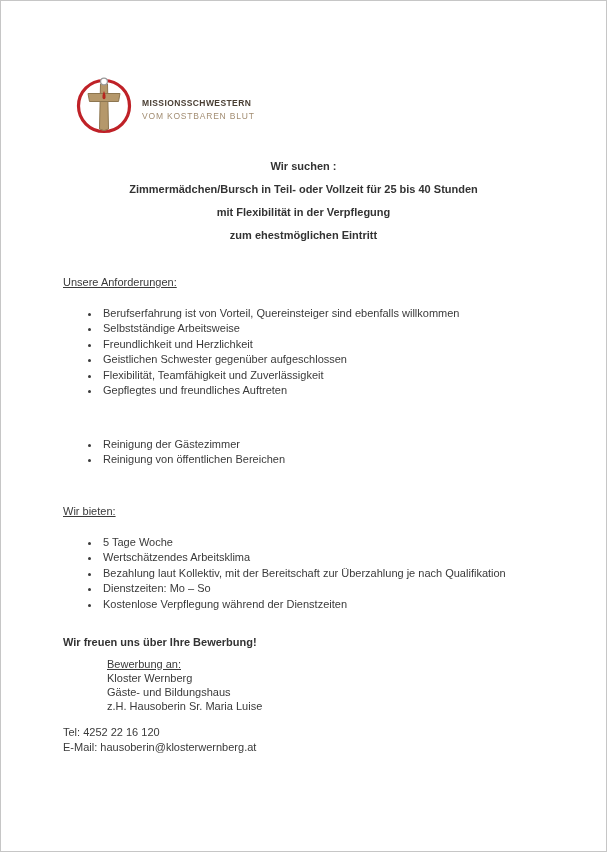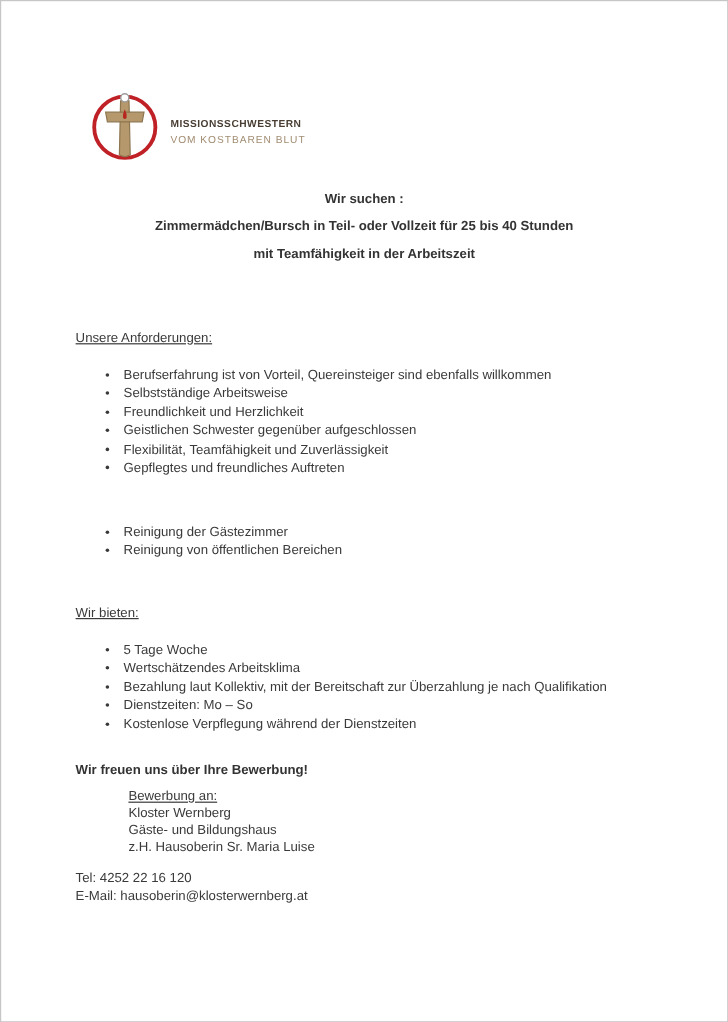--- a/index.html
+++ b/index.html
@@ -117,21 +117,22 @@
     </svg>
     <div class="logo-text">
       <span class="logo-line1">MISSIONSSCHWESTERN</span>
       <span class="logo-line2">VOM KOSTBAREN BLUT</span>
     </div>
   </div>
 
   <div class="header-block">
     <div class="header-line">Wir suchen :</div>
     <div class="header-line">Zimmermädchen/Bursch in Teil- oder Vollzeit für 25 bis 40 Stunden</div>
-    <div class="header-line">mit Teamfähigkeit in der Arbeitszeit</div>
+    <div class="header-line">mit Flexibilität in der Verpflegung</div>
+    <div class="header-line">zum ehestmöglichen Eintritt</div>
   </div>
 
   <div class="content-block sec-anforderungen">
     <div class="section-title">Unsere Anforderungen:</div>
     <ul class="bullets">
       <li>Berufserfahrung ist von Vorteil, Quereinsteiger sind ebenfalls willkommen</li>
       <li>Selbstständige Arbeitsweise</li>
       <li>Freundlichkeit und Herzlichkeit</li>
       <li>Geistlichen Schwester gegenüber aufgeschlossen</li>
       <li>Flexibilität, Teamfähigkeit und Zuverlässigkeit</li>

